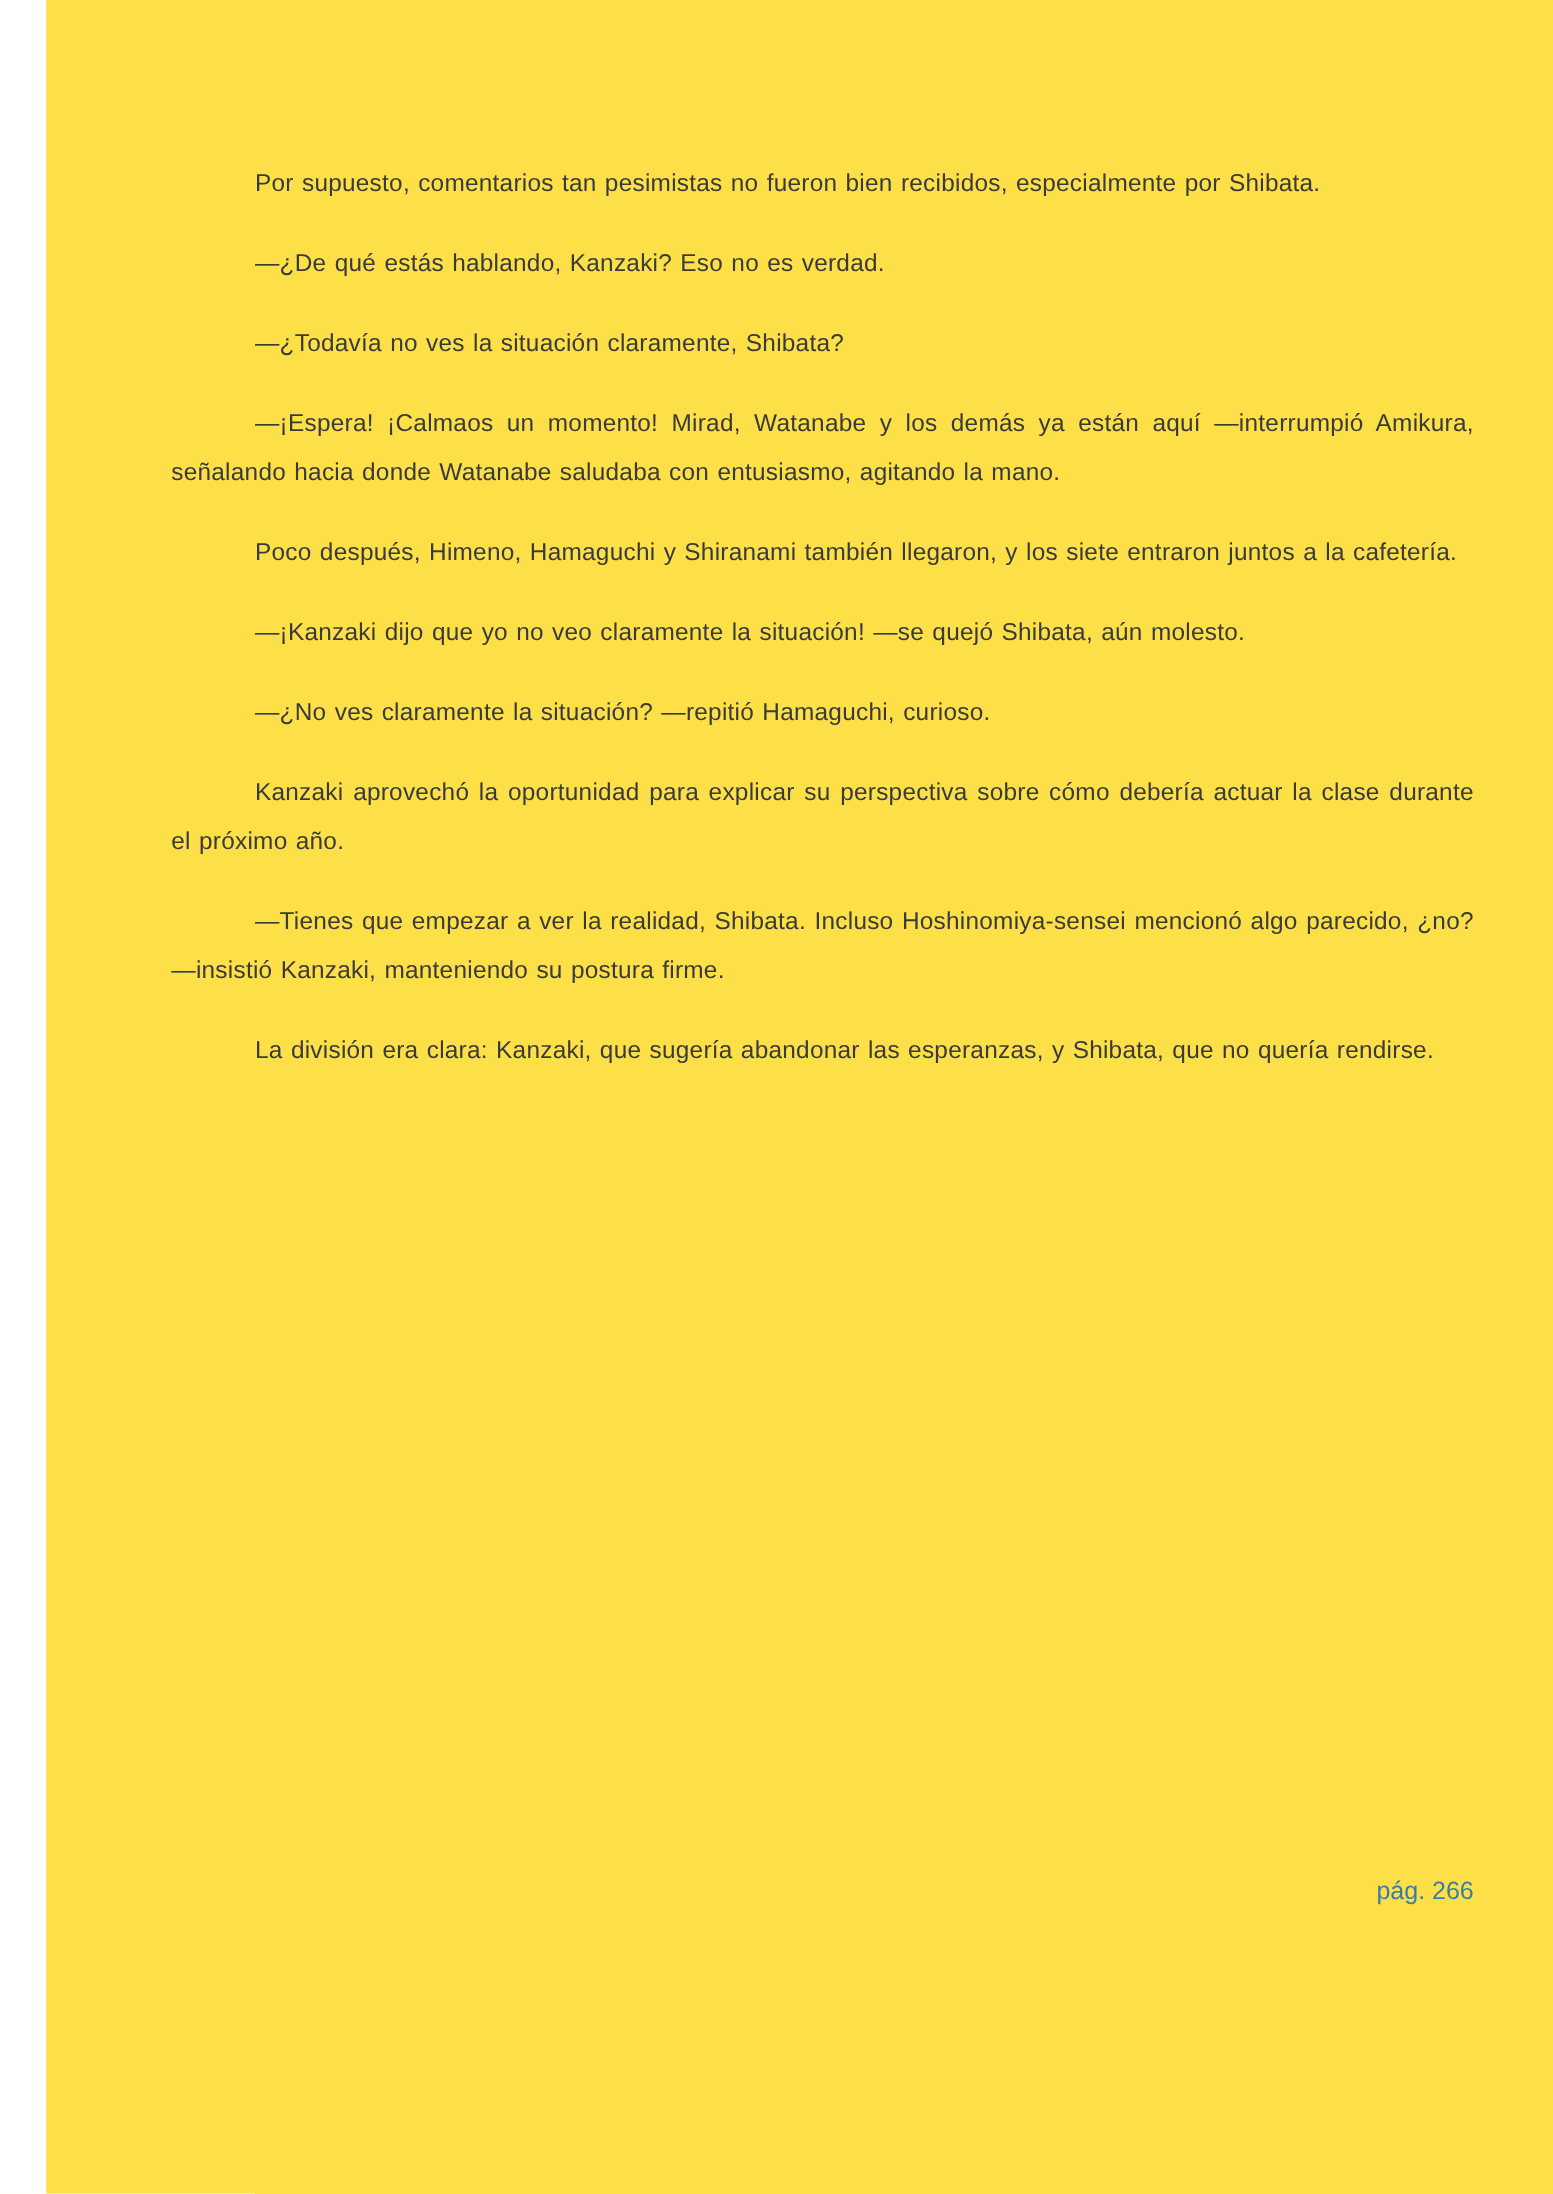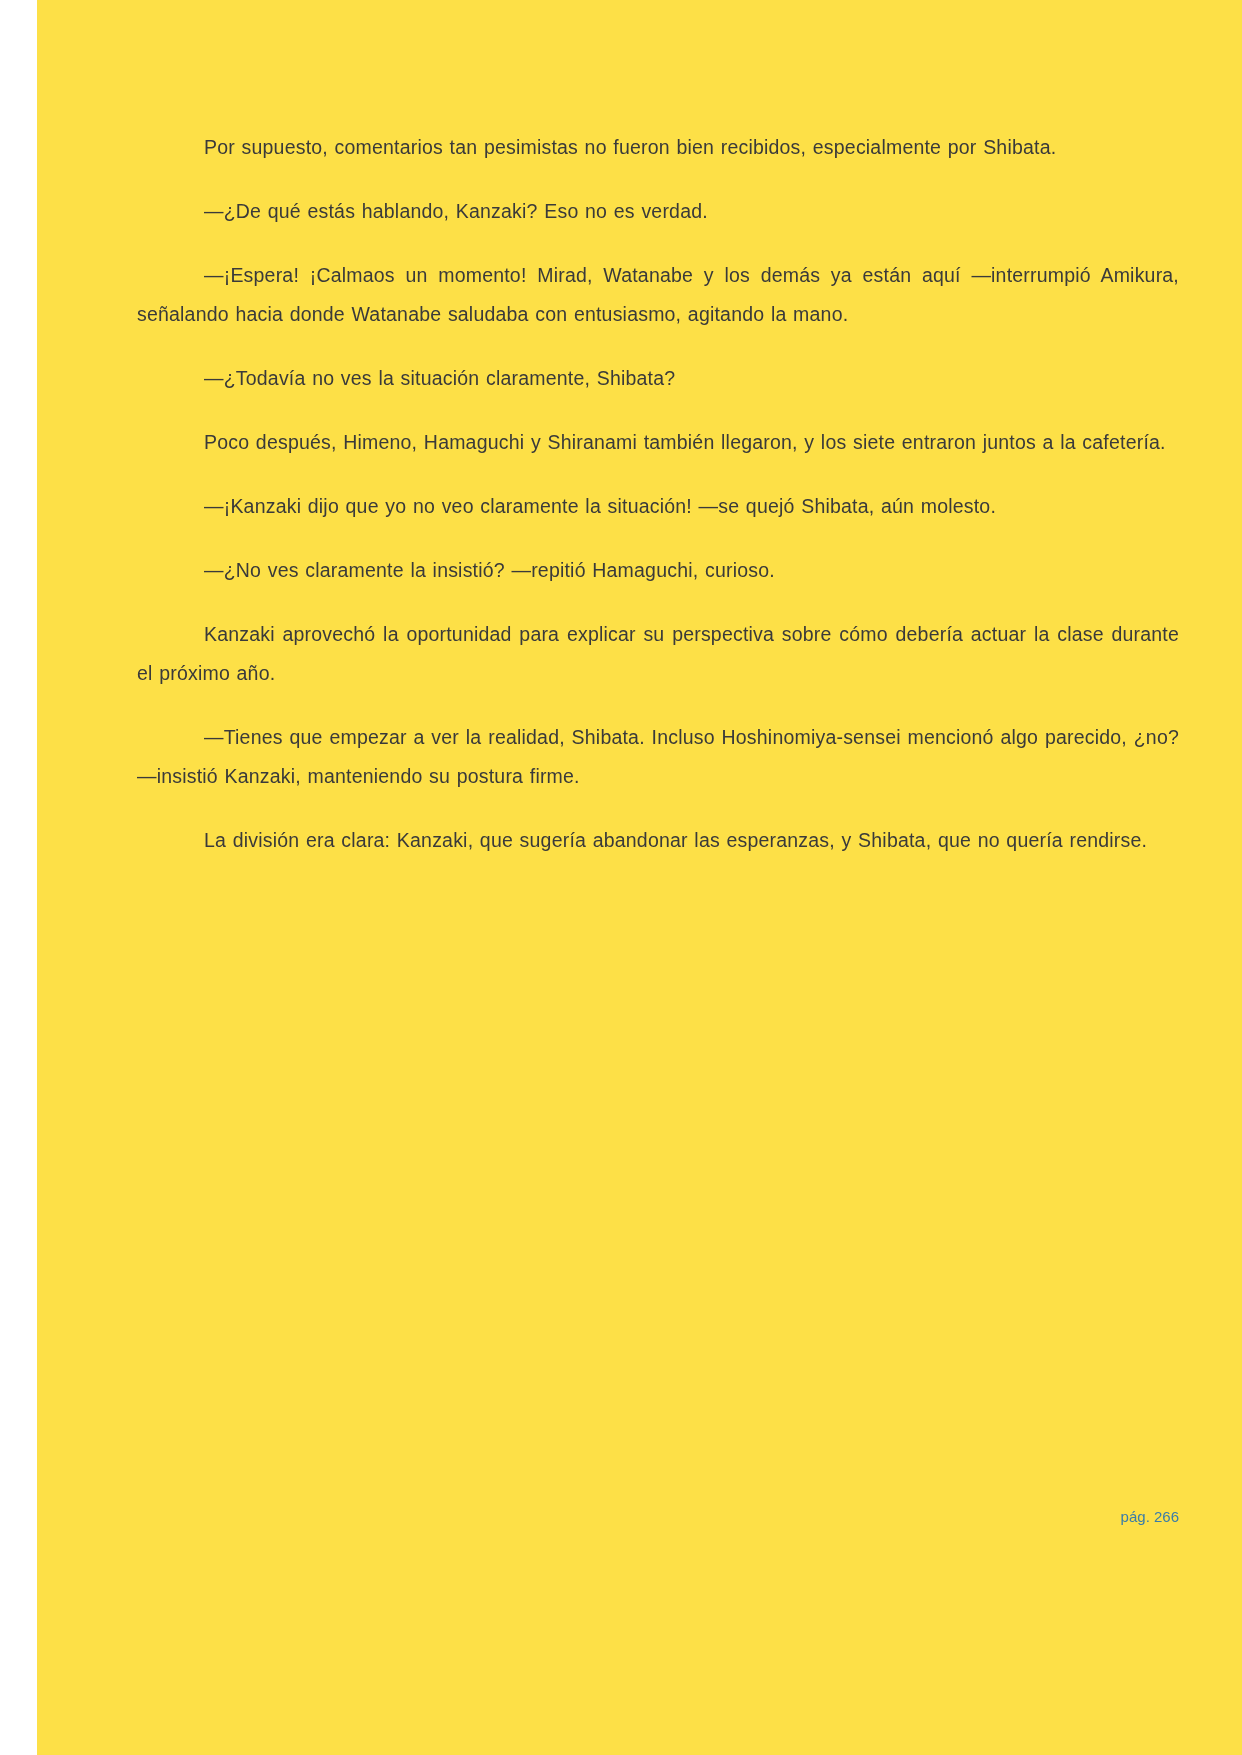--- a/index.html
+++ b/index.html
@@ -32,34 +32,34 @@
     color: #3a3a3a;
     text-align: justify;
     text-indent: 67px;
     letter-spacing: 0.2px;
     word-spacing: 1px;
   }
   .footer {
     position: absolute;
     right: 100px;
     bottom: 230px;
-    font-size: 15px;
+    font-size: 20px;
     color: #3a7ca8;
   }
 </style>
 </head>
 <body>
 
 <div class="page">
   <div class="content">
     <p>Por supuesto, comentarios tan pesimistas no fueron bien recibidos, especialmente por Shibata.</p>
     <p>—¿De qué estás hablando, Kanzaki? Eso no es verdad.</p>
+    <p>—¿Todavía no ves la situación claramente, Shibata?</p>
     <p>—¡Espera! ¡Calmaos un momento! Mirad, Watanabe y los demás ya están aquí —interrumpió Amikura, señalando hacia donde Watanabe saludaba con entusiasmo, agitando la mano.</p>
-    <p>—¿Todavía no ves la situación claramente, Shibata?</p>
     <p>Poco después, Himeno, Hamaguchi y Shiranami también llegaron, y los siete entraron juntos a la cafetería.</p>
     <p>—¡Kanzaki dijo que yo no veo claramente la situación! —se quejó Shibata, aún molesto.</p>
-    <p>—¿No ves claramente la insistió? —repitió Hamaguchi, curioso.</p>
+    <p>—¿No ves claramente la situación? —repitió Hamaguchi, curioso.</p>
     <p>Kanzaki aprovechó la oportunidad para explicar su perspectiva sobre cómo debería actuar la clase durante el próximo año.</p>
     <p>—Tienes que empezar a ver la realidad, Shibata. Incluso Hoshinomiya-sensei mencionó algo parecido, ¿no? —insistió Kanzaki, manteniendo su postura firme.</p>
     <p>La división era clara: Kanzaki, que sugería abandonar las esperanzas, y Shibata, que no quería rendirse.</p>
   </div>
   <div class="footer">pág. 266</div>
 </div>
 
 </body></html>

